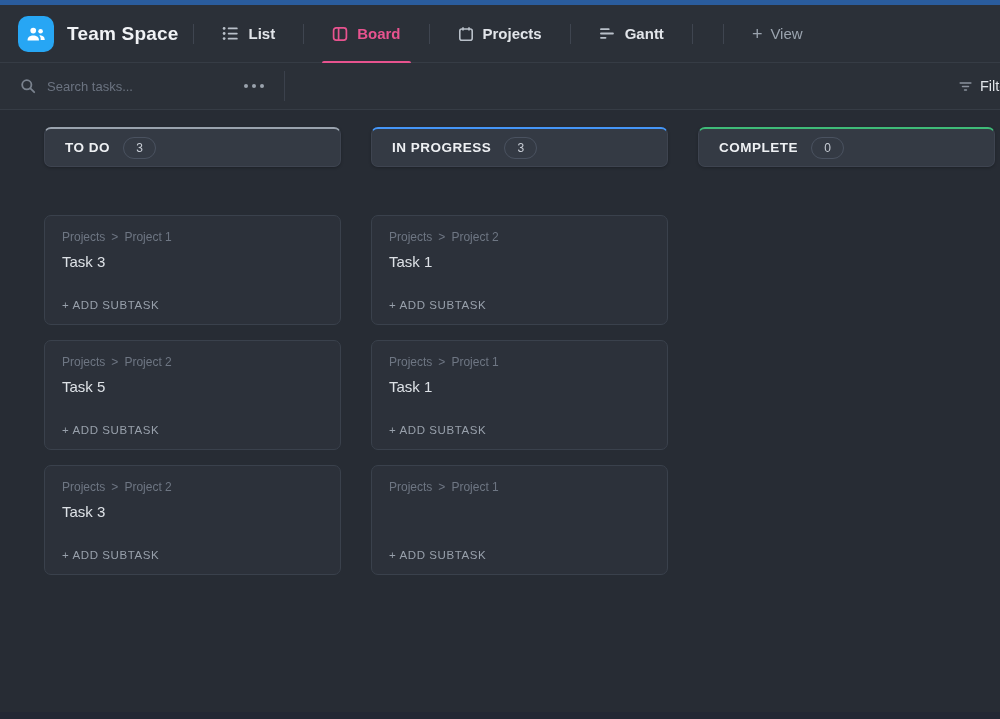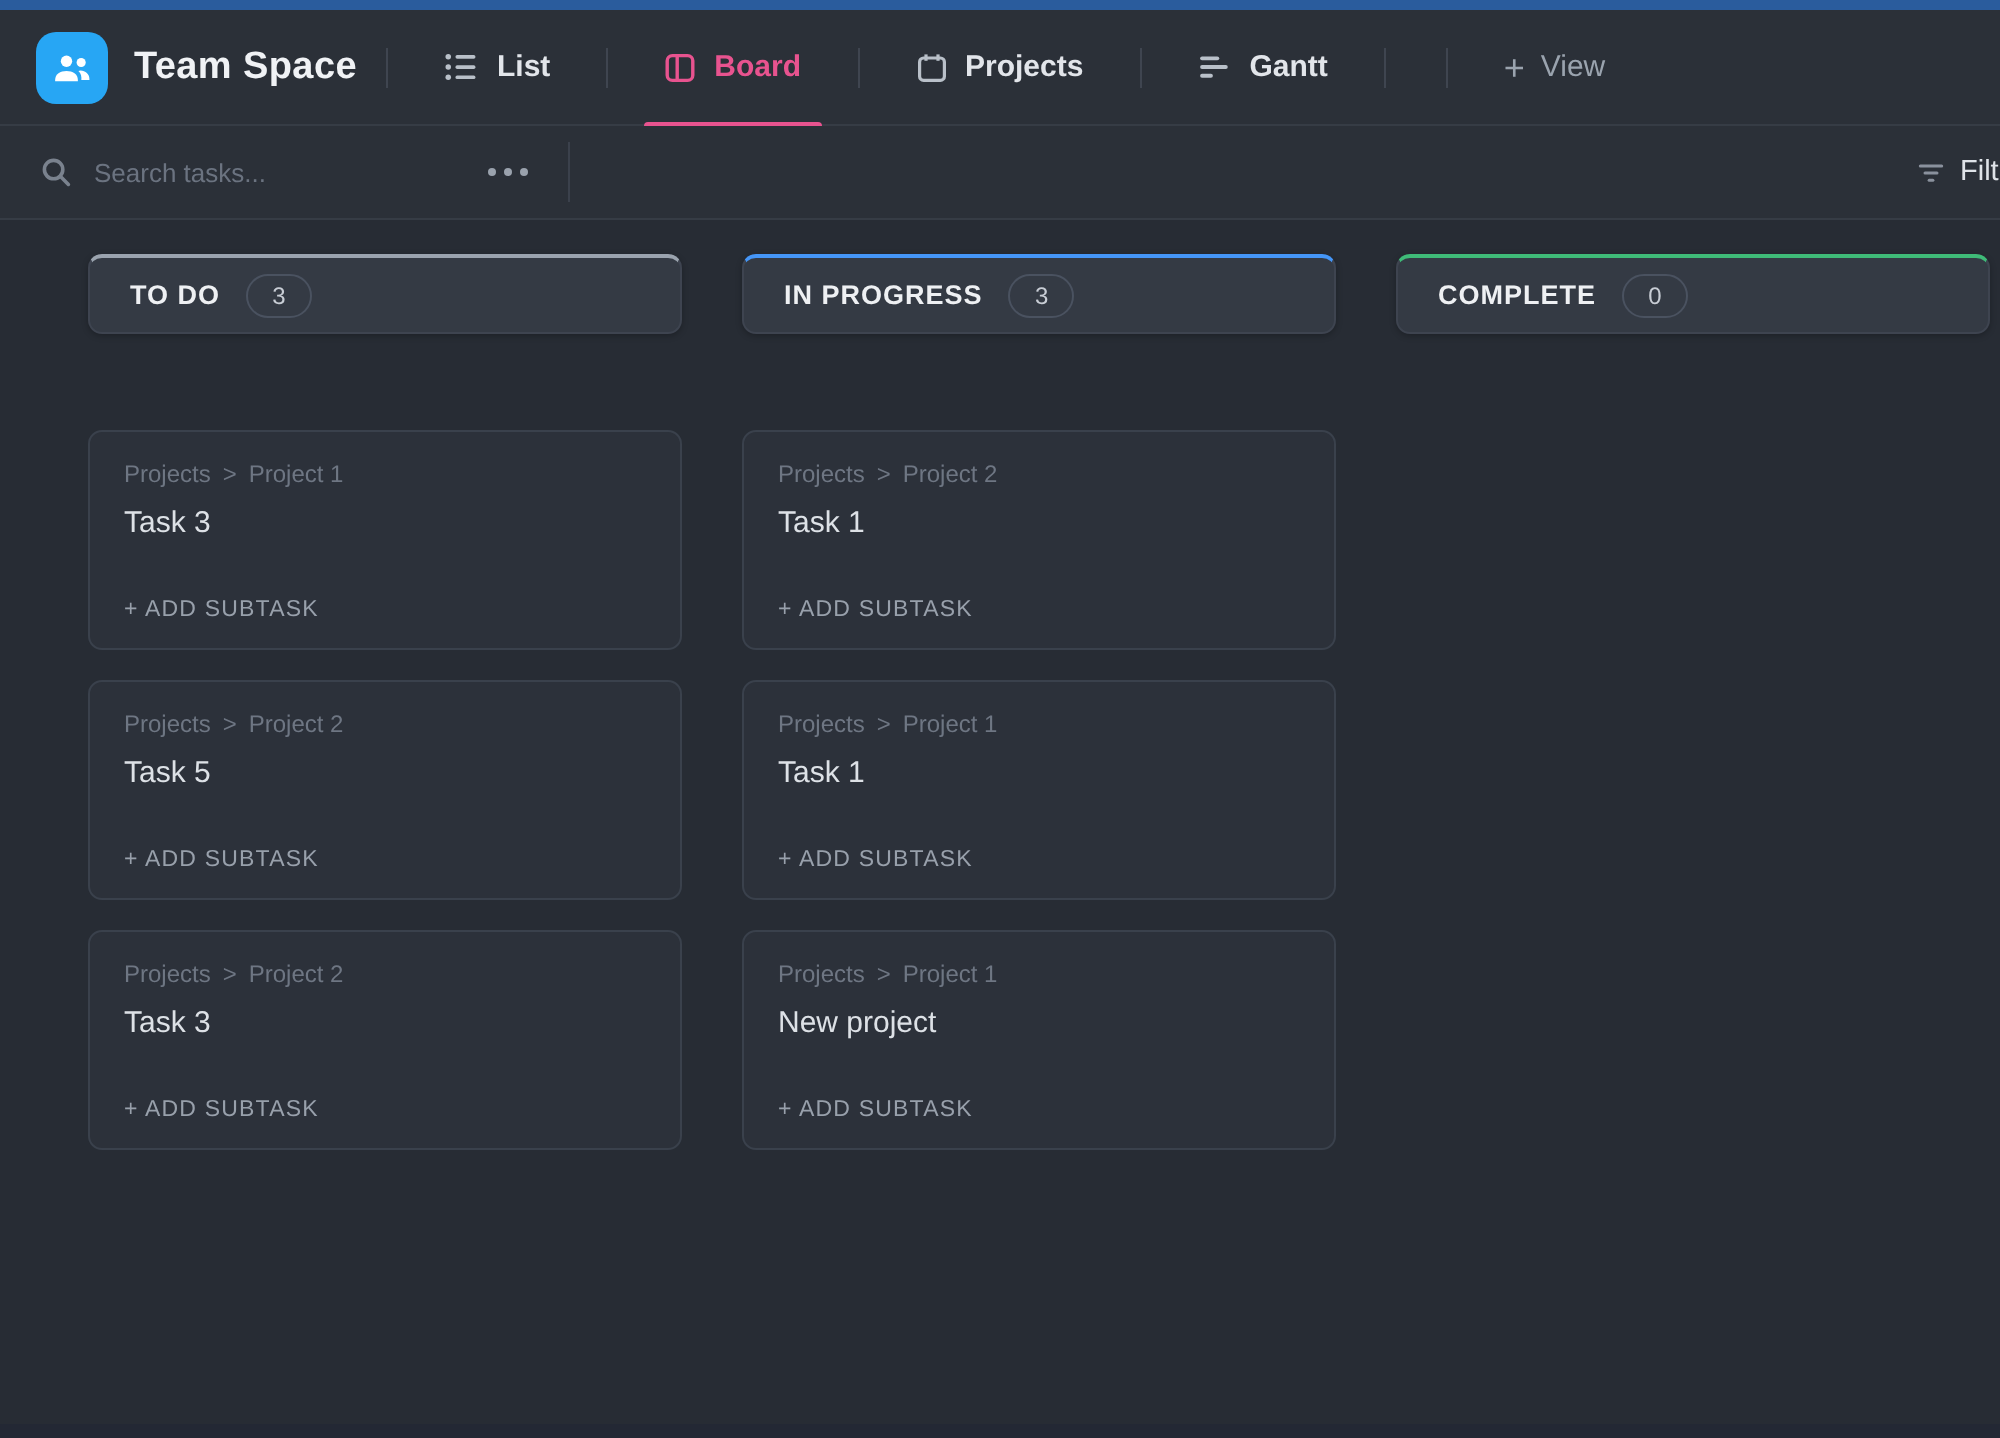--- a/index.html
+++ b/index.html
@@ -293,21 +293,20 @@
         <div class="card-title">Task 1</div>
         <div class="add-subtask">+ ADD SUBTASK</div>
       </article>
 
       <article class="card">
         <div class="crumbs">
           <span>Projects</span>
           <span>&gt;</span>
           <span>Project 1</span>
         </div>
-        <div class="card-title">New project</div>
         <div class="add-subtask">+ ADD SUBTASK</div>
       </article>
 
     </div>
   </section>
 
   <section class="col">
     <div class="col-head" style="border-top-color: rgb(63, 187, 120);">
       <span class="col-name">COMPLETE</span>
       <span class="col-count">0</span>

